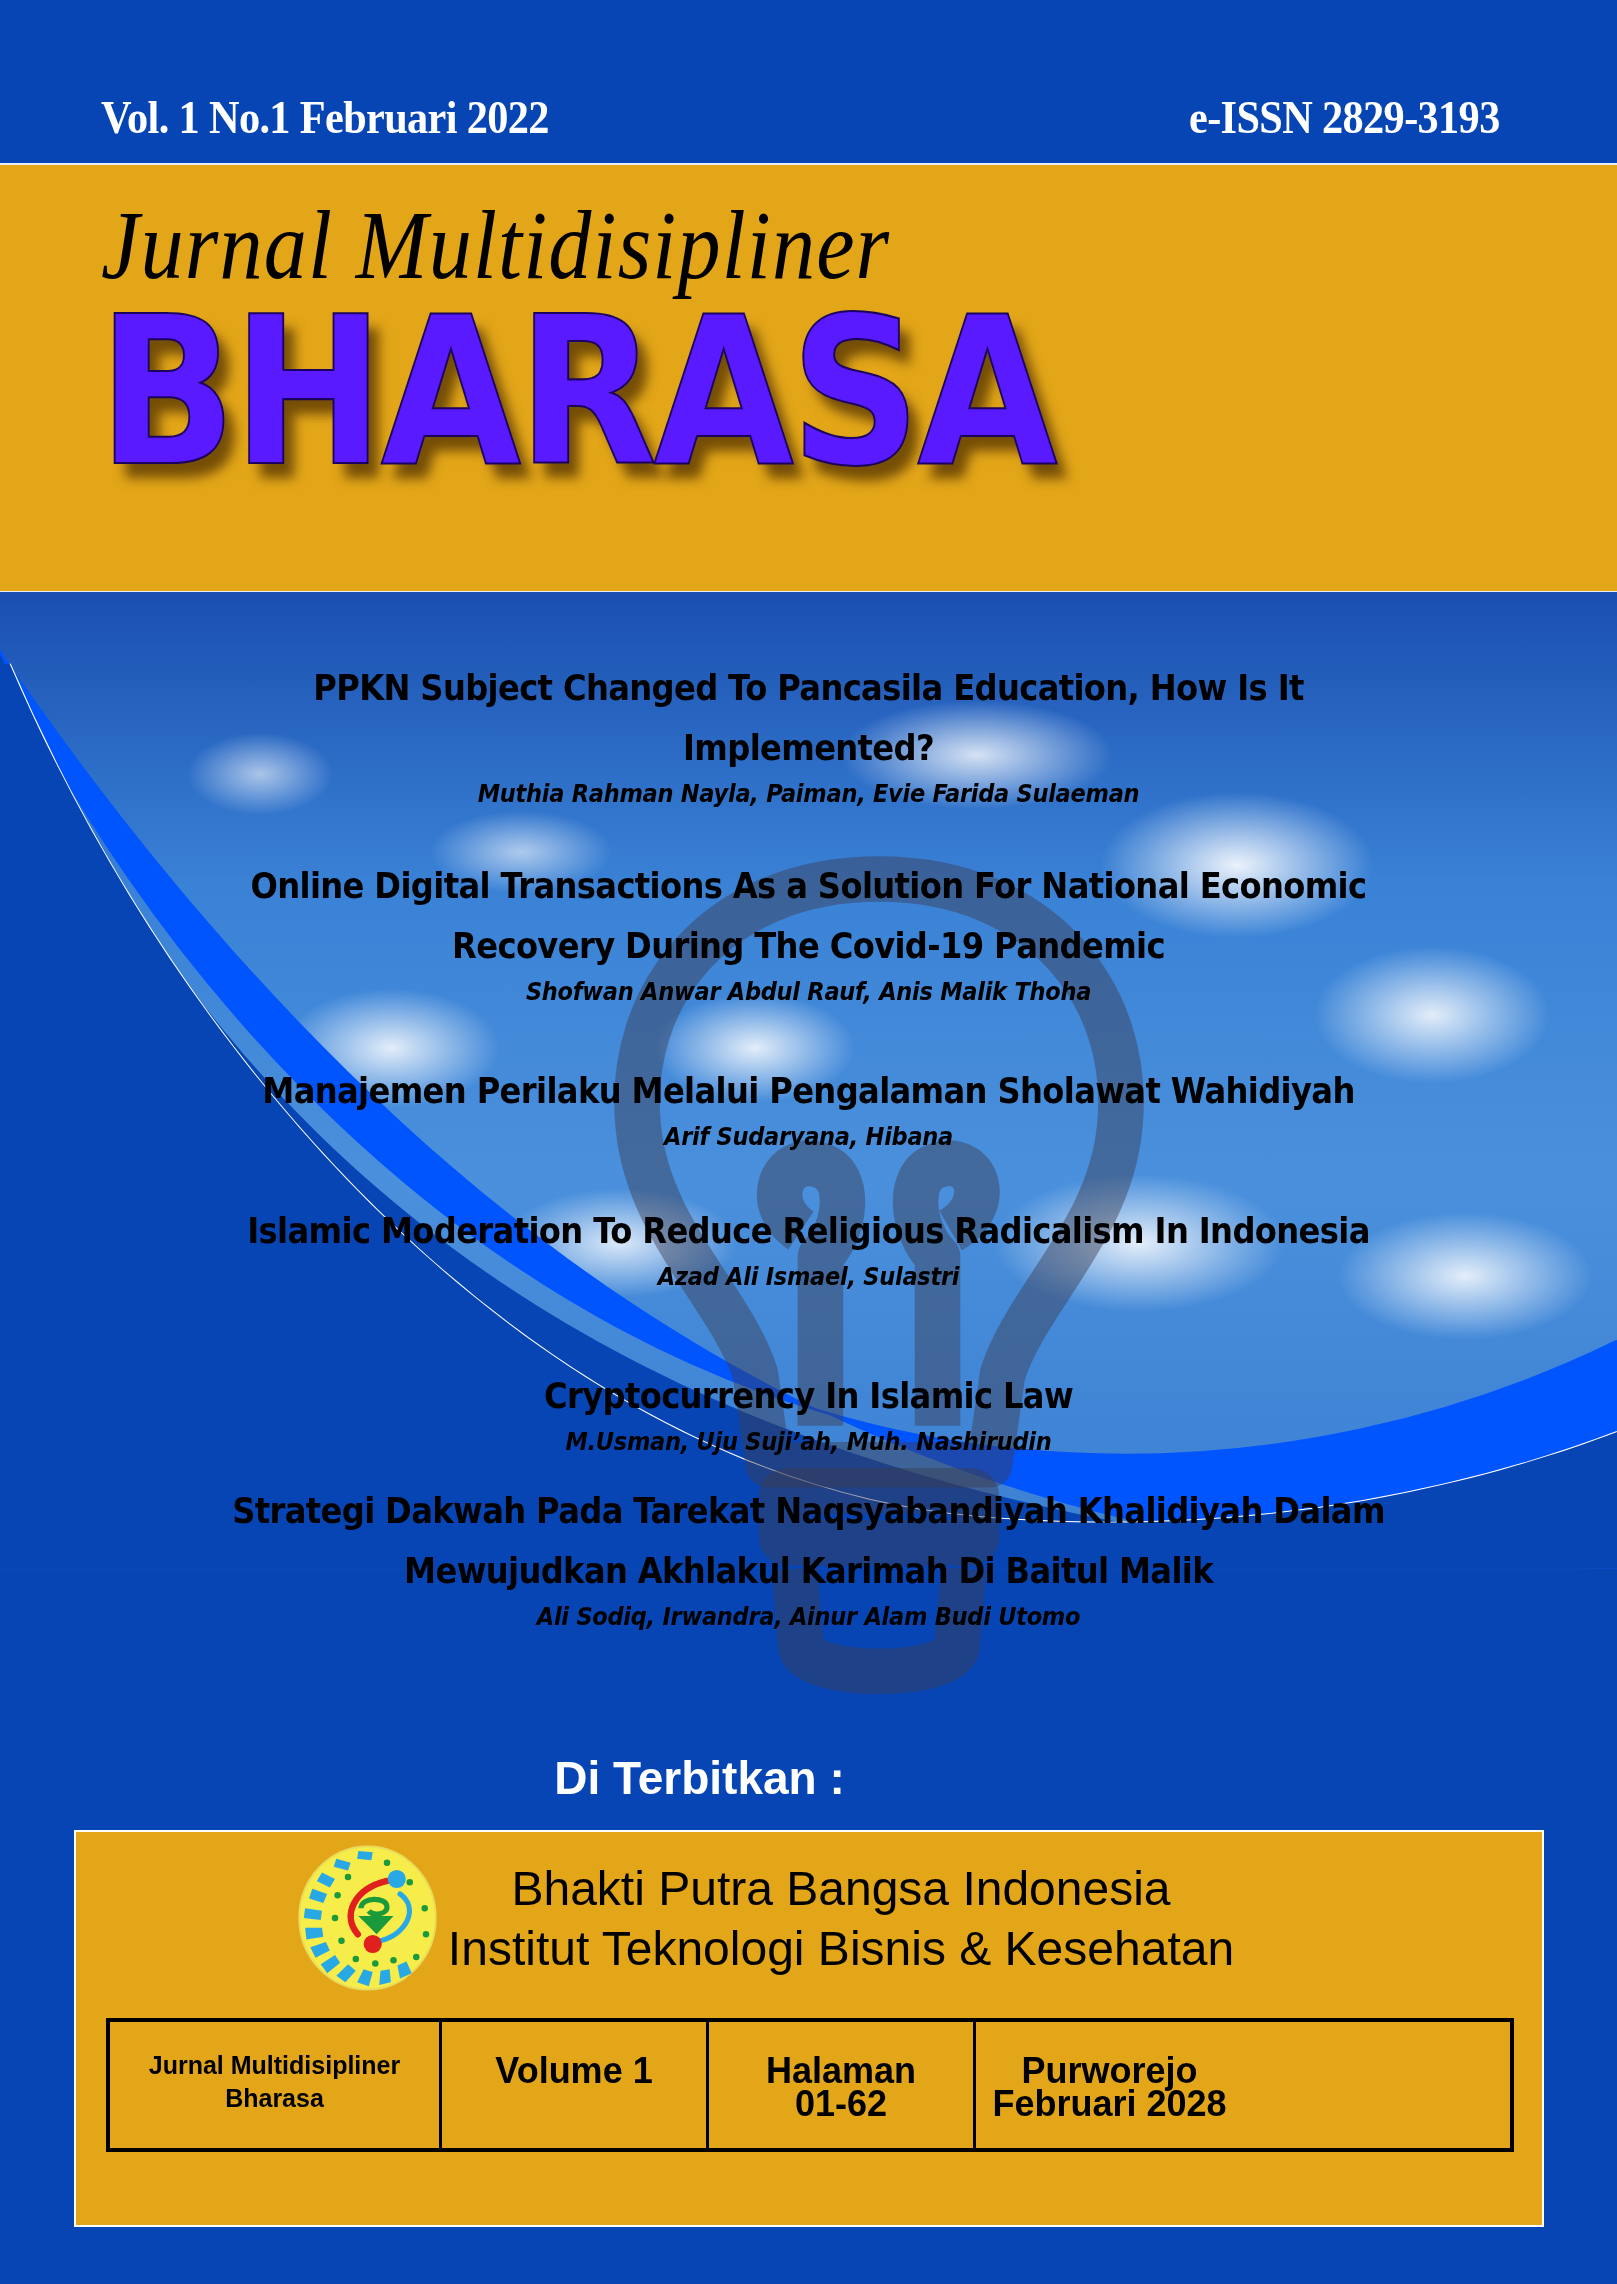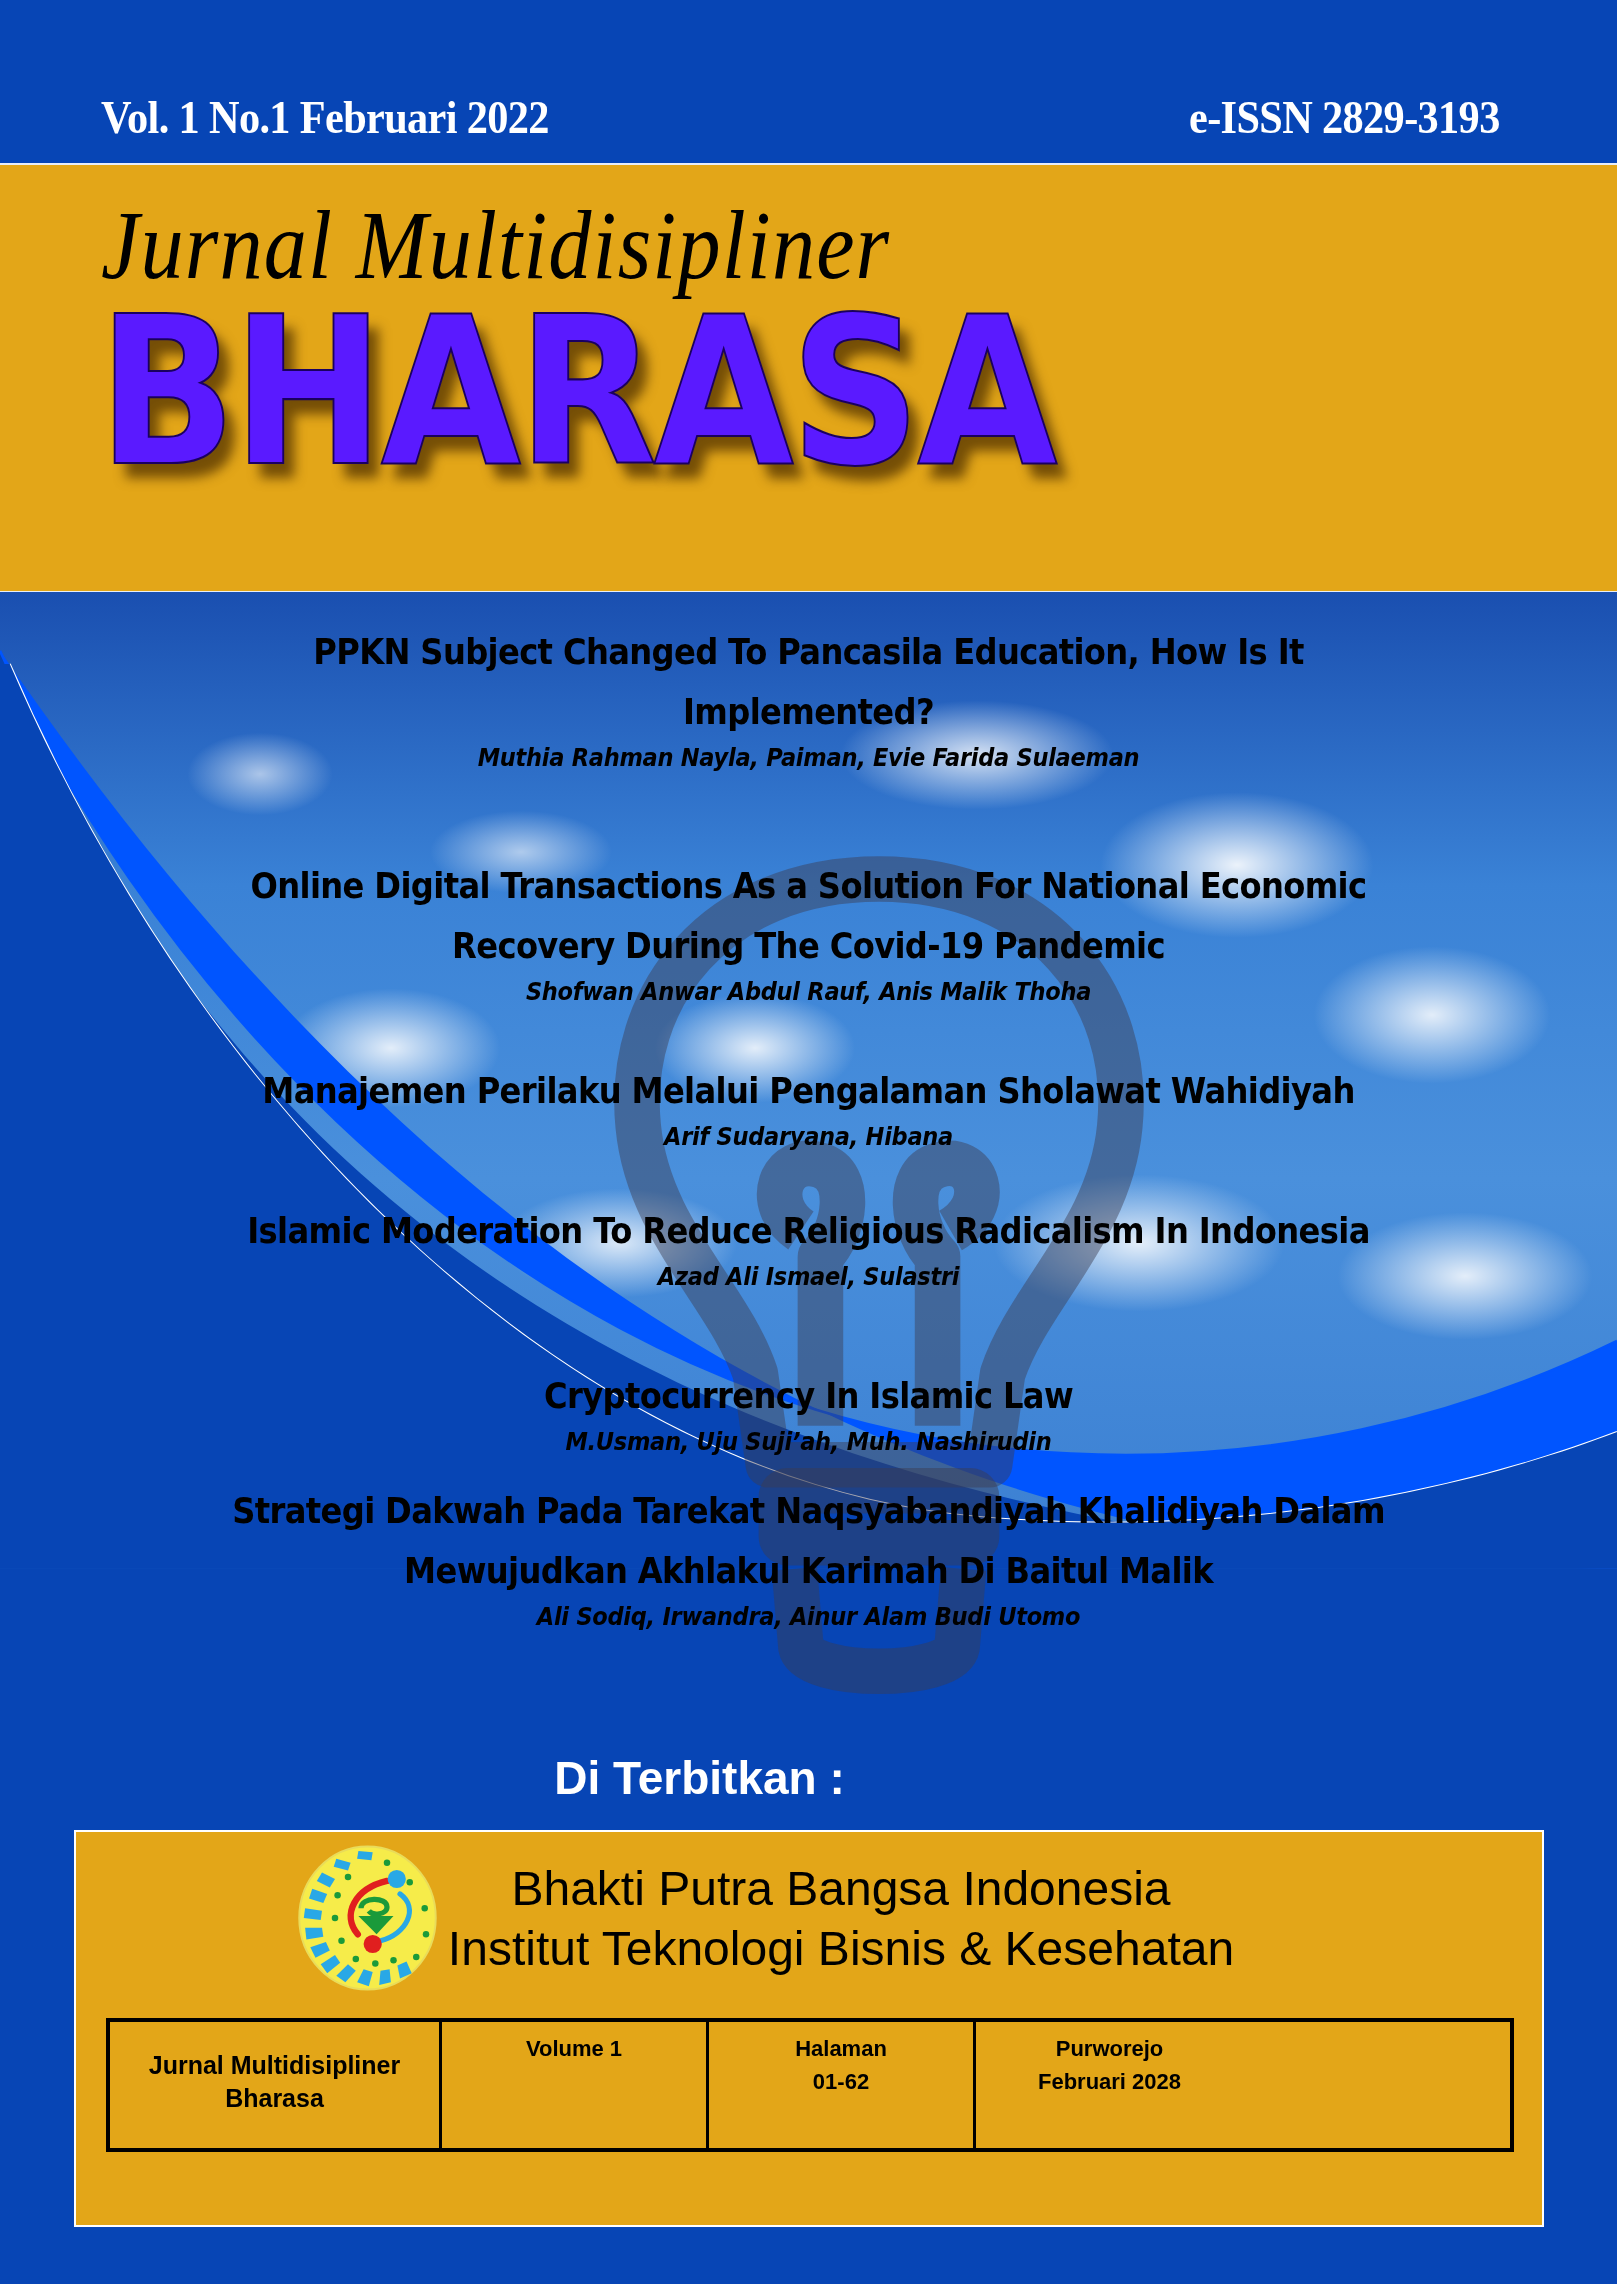--- a/index.html
+++ b/index.html
@@ -88,22 +88,22 @@
     font-family: "Liberation Sans", sans-serif; font-size: 48px; line-height: 60px;
     padding-left: 65px; box-sizing: border-box;
   }
   .info-table {
     left: 106px; top: 2018px; width: 1408px; height: 134px;
     border: 4.6px solid #000; box-sizing: border-box;
     display: grid; grid-template-columns: 332px 267px 267px 267px 1fr;
   }
   .info-cell {
     border-right: 3.3px solid #000; color: #000;
-    font-family: "Liberation Sans", sans-serif; font-weight: bold; font-size: 22px;
-    line-height: 33px; text-align: center; padding-top: 10px;
+    font-family: "Liberation Sans", sans-serif; font-weight: bold; font-size: 36px;
+    line-height: 33px; text-align: center; padding-top: 32px;
   }
   .info-cell:last-child { border-right: none; border-radius: 16px; }
   .info-cell.first { font-size: 25px; line-height: 33px; padding-top: 27px; }
 </style>
 </head>
 <body>
 
 <div class="abs top-band"></div>
 <div class="abs issue-info">Vol. 1 No.1 Februari 2022</div>
 <div class="abs issn">e-ISSN 2829-3193</div>
@@ -126,21 +126,21 @@
 </svg>
 <svg class="abs" style="left:586px;top:840px;" width="586" height="859" viewBox="0 0 900 1320">
   <g fill="none" stroke="rgba(60,60,80,0.45)" stroke-width="70" stroke-linejoin="round">
     <path d="M450,60 C200,60 60,240 80,440 C95,600 220,700 260,820 L280,960 L620,960 L640,820 C680,700 805,600 820,440 C840,240 700,60 450,60 Z"></path>
     <path d="M330,600 C270,560 300,480 360,500 C410,515 400,600 360,640 L360,900 M560,600 C630,560 600,480 540,500 C490,515 500,600 540,640 L540,900"></path>
     <rect x="300" y="1000" width="300" height="80" rx="10"></rect>
     <path d="M320,1120 L330,1240 C340,1290 560,1290 570,1240 L580,1120"></path>
   </g>
 </svg>
 
-<div class="abs article" style="top:622px;">
+<div class="abs article" style="top:658px;">
   <div class="article-title">
     <div>PPKN Subject Changed To Pancasila Education, How Is It</div>
     <div>Implemented?</div>
   </div>
   <div class="article-authors">Muthia Rahman Nayla, Paiman, Evie Farida Sulaeman</div>
 </div>
 
 <div class="abs article" style="top:856px;">
   <div class="article-title">
     <div>Online Digital Transactions As a Solution For National Economic</div>

